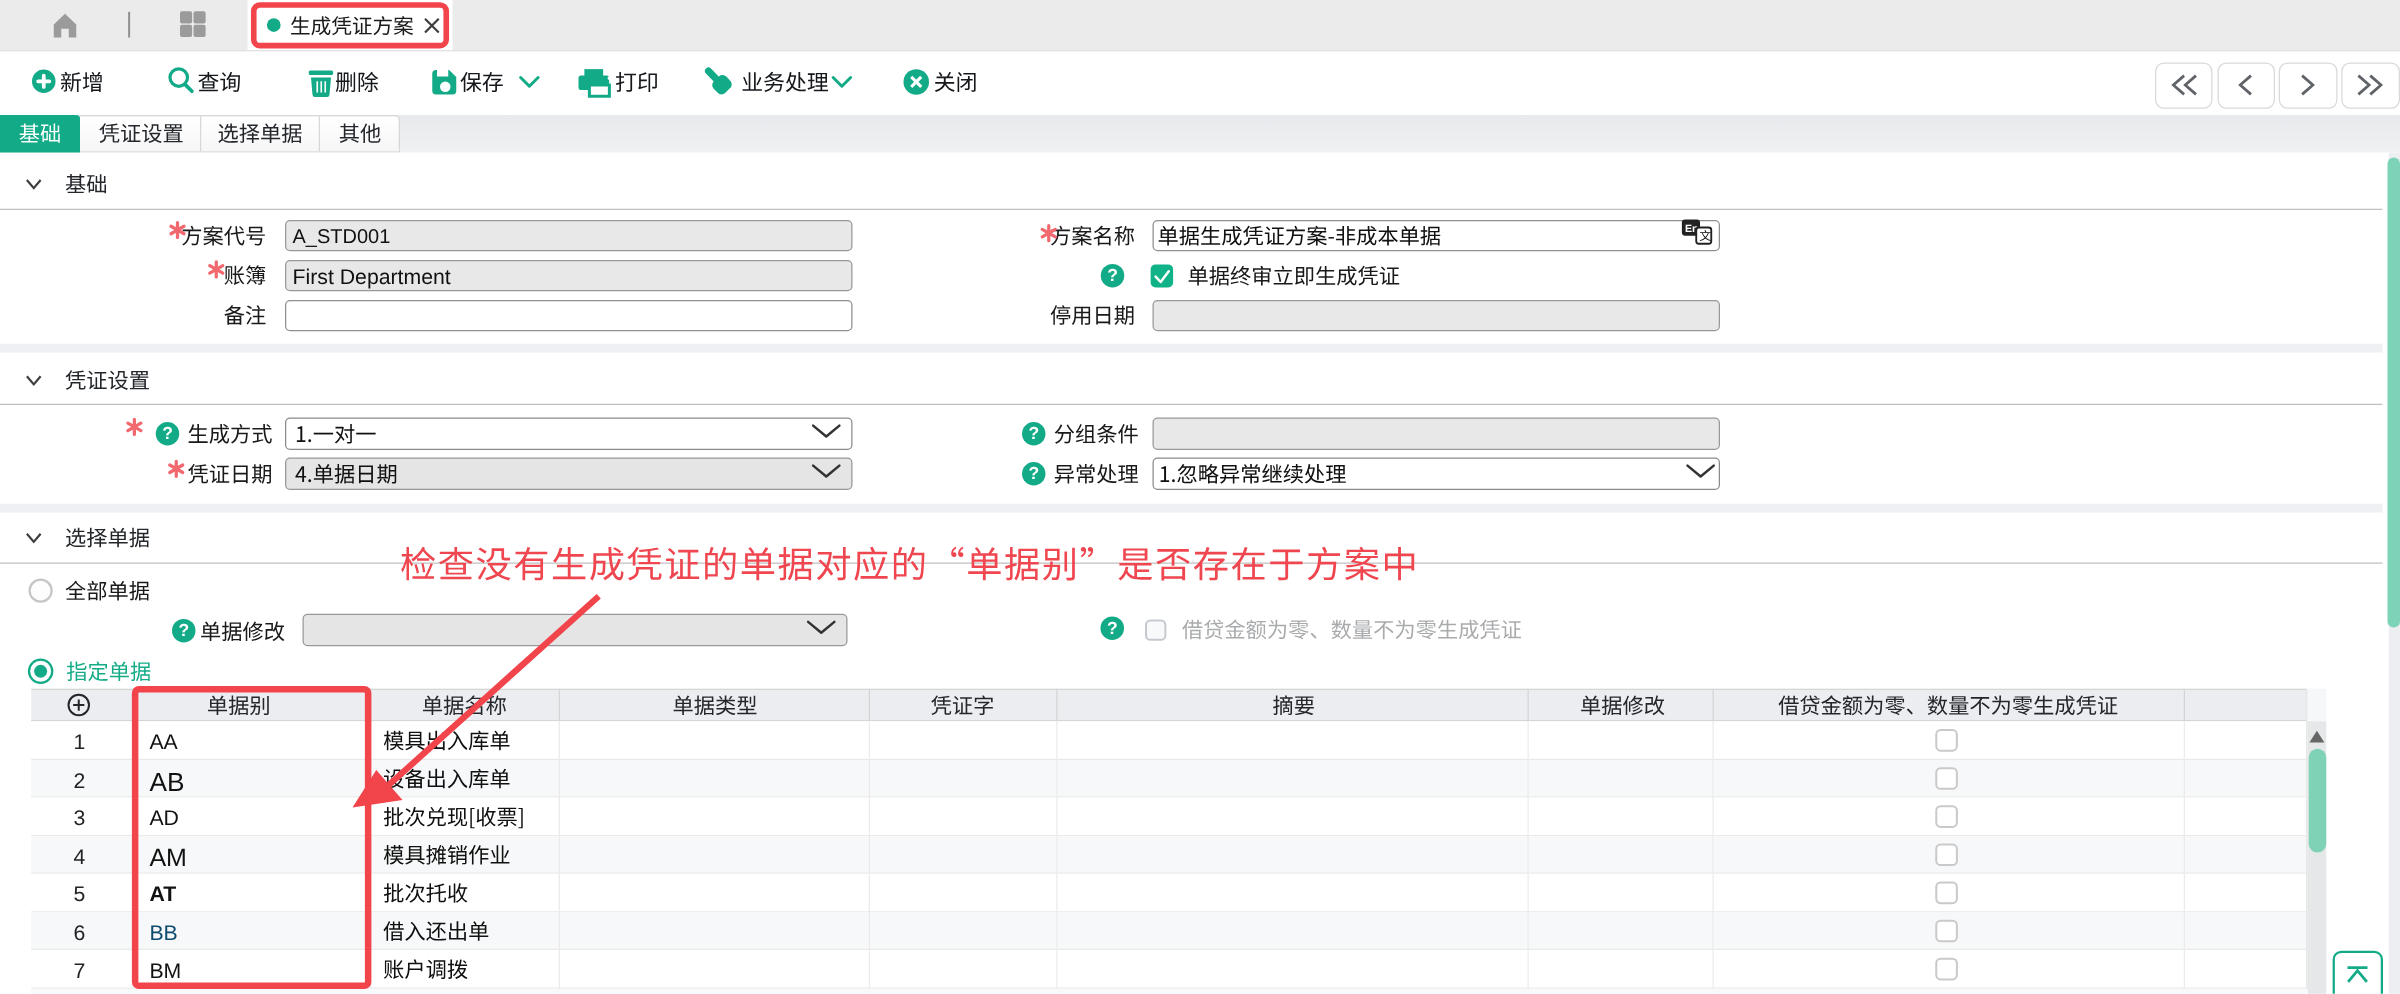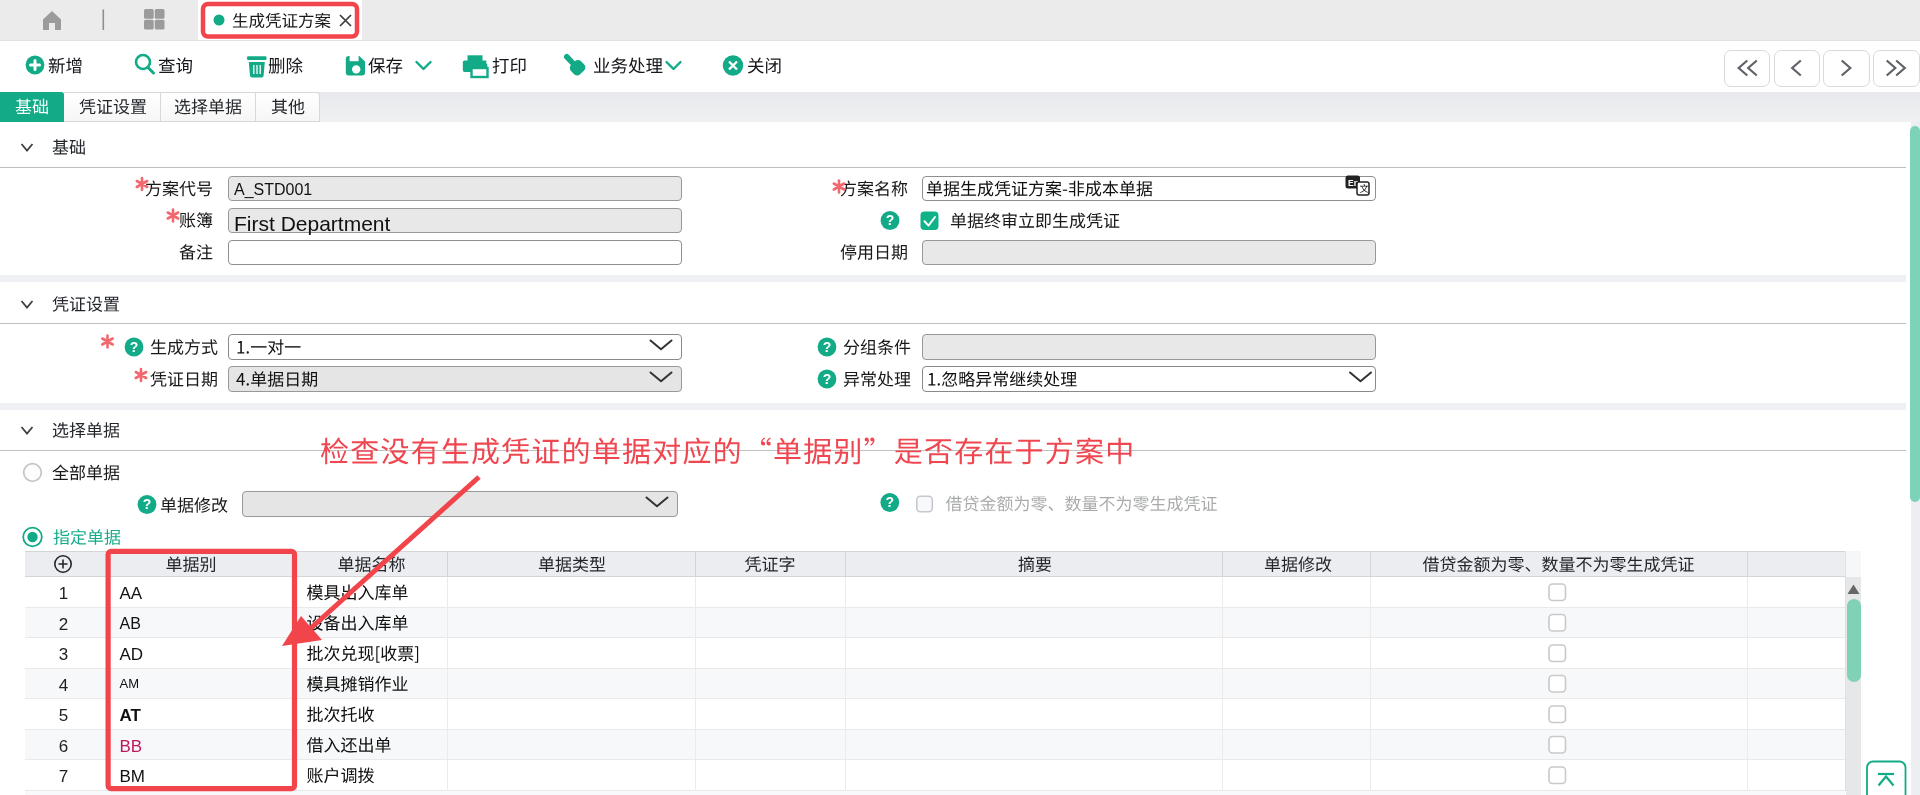--- a/index.html
+++ b/index.html
@@ -53,32 +53,32 @@
 <div style="position:absolute;left:1846px;top:551px;width:15px;height:26px;background:#f6f7f8"></div>
 <div style="position:absolute;left:1846px;top:577px;width:15px;height:218px;background:#e5e7e8"></div>
 <div style="position:absolute;left:1846.5px;top:599px;width:14px;height:83px;background:#7fd2b5;border-radius:7px"></div>
 <div style="position:absolute;left:1910.5px;top:122px;width:9.5px;height:673px;background:#edeef1"></div>
 <div style="position:absolute;left:1909.5px;top:126px;width:10.5px;height:376px;background:#7dd3b7;border-radius:5px"></div>
 <div style="position:absolute;left:1723.5px;top:50px;width:46.5px;height:36.5px;background:#fff;border:1.3px solid #d9d9d9;border-radius:7px;box-sizing:border-box"></div>
 <div style="position:absolute;left:1773.5px;top:50px;width:46.5px;height:36.5px;background:#fff;border:1.3px solid #d9d9d9;border-radius:7px;box-sizing:border-box"></div>
 <div style="position:absolute;left:1823px;top:50px;width:46.5px;height:36.5px;background:#fff;border:1.3px solid #d9d9d9;border-radius:7px;box-sizing:border-box"></div>
 <div style="position:absolute;left:1873px;top:50px;width:46.5px;height:36.5px;background:#fff;border:1.3px solid #d9d9d9;border-radius:7px;box-sizing:border-box"></div>
 <div style="position:absolute;left:234px;top:180.6px;font-size:16px;color:#111;font-weight:normal;white-space:nowrap">A_STD001</div>
-<div style="position:absolute;left:234px;top:212.1px;font-size:21px;color:#111;font-weight:normal;white-space:nowrap">First Department</div>
+<div style="position:absolute;left:234px;top:212.1px;font-size:17px;color:#111;font-weight:normal;white-space:nowrap">First Department</div>
 <div style="position:absolute;left:119.5px;top:584.4px;font-size:17px;color:#111;font-weight:normal;white-space:nowrap">AA</div>
 <div style="position:absolute;left:63.5px;top:584.4px;width:0;overflow:visible;font-size:17px;color:#222;font-weight:normal;white-space:nowrap;display:flex;justify-content:center">1</div>
-<div style="position:absolute;left:119.5px;top:614.9px;font-size:16px;color:#111;font-weight:normal;white-space:nowrap">AB</div>
+<div style="position:absolute;left:119.5px;top:614.9px;font-size:21px;color:#111;font-weight:normal;white-space:nowrap">AB</div>
 <div style="position:absolute;left:63.5px;top:614.9px;width:0;overflow:visible;font-size:17px;color:#222;font-weight:normal;white-space:nowrap;display:flex;justify-content:center">2</div>
 <div style="position:absolute;left:119.5px;top:645.4px;font-size:17px;color:#111;font-weight:normal;white-space:nowrap">AD</div>
 <div style="position:absolute;left:63.5px;top:645.4px;width:0;overflow:visible;font-size:17px;color:#222;font-weight:normal;white-space:nowrap;display:flex;justify-content:center">3</div>
-<div style="position:absolute;left:119.5px;top:675.9px;font-size:13px;color:#111;font-weight:normal;white-space:nowrap">AM</div>
+<div style="position:absolute;left:119.5px;top:675.9px;font-size:20px;color:#111;font-weight:normal;white-space:nowrap">AM</div>
 <div style="position:absolute;left:63.5px;top:675.9px;width:0;overflow:visible;font-size:17px;color:#222;font-weight:normal;white-space:nowrap;display:flex;justify-content:center">4</div>
 <div style="position:absolute;left:119.5px;top:706.4px;font-size:17px;color:#111;font-weight:bold;white-space:nowrap">AT</div>
 <div style="position:absolute;left:63.5px;top:706.4px;width:0;overflow:visible;font-size:17px;color:#222;font-weight:normal;white-space:nowrap;display:flex;justify-content:center">5</div>
-<div style="position:absolute;left:119.5px;top:736.9px;font-size:17px;color:#be185d;font-weight:normal;white-space:nowrap">BB</div>
+<div style="position:absolute;left:119.5px;top:736.9px;font-size:17px;color:#0c4a6e;font-weight:normal;white-space:nowrap">BB</div>
 <div style="position:absolute;left:63.5px;top:736.9px;width:0;overflow:visible;font-size:17px;color:#222;font-weight:normal;white-space:nowrap;display:flex;justify-content:center">6</div>
 <div style="position:absolute;left:119.5px;top:767.4px;font-size:17px;color:#111;font-weight:normal;white-space:nowrap">BM</div>
 <div style="position:absolute;left:63.5px;top:767.4px;width:0;overflow:visible;font-size:17px;color:#222;font-weight:normal;white-space:nowrap;display:flex;justify-content:center">7</div>
 <svg width="1920" height="795" style="position:absolute;left:0;top:0">
 <defs>
       <path id="g0" d="M239 824C201 681 136 542 54 453C73 443 106 421 121 408C159 453 194 510 226 573H463V352H165V280H463V25H55V-48H949V25H541V280H865V352H541V573H901V646H541V840H463V646H259C281 697 300 752 315 807Z"></path>
       <path id="g1" d="M544 839C544 782 546 725 549 670H128V389C128 259 119 86 36 -37C54 -46 86 -72 99 -87C191 45 206 247 206 388V395H389C385 223 380 159 367 144C359 135 350 133 335 133C318 133 275 133 229 138C241 119 249 89 250 68C299 65 345 65 371 67C398 70 415 77 431 96C452 123 457 208 462 433C462 443 463 465 463 465H206V597H554C566 435 590 287 628 172C562 96 485 34 396 -13C412 -28 439 -59 451 -75C528 -29 597 26 658 92C704 -11 764 -73 841 -73C918 -73 946 -23 959 148C939 155 911 172 894 189C888 56 876 4 847 4C796 4 751 61 714 159C788 255 847 369 890 500L815 519C783 418 740 327 686 247C660 344 641 463 630 597H951V670H626C623 725 622 781 622 839ZM671 790C735 757 812 706 850 670L897 722C858 756 779 805 716 836Z"></path>
       <path id="g2" d="M263 287V195C263 117 230 39 42 -16C55 -29 79 -63 86 -80C291 -16 339 92 339 193V219H654V34C654 -43 676 -64 755 -64C771 -64 855 -64 873 -64C942 -64 962 -31 969 98C949 104 918 115 903 128C900 20 895 4 866 4C847 4 778 4 765 4C733 4 728 9 728 35V287ZM338 429V365H928V429H658V551H947V616H658V734C747 745 831 759 898 776L845 830C729 799 519 775 342 762C348 747 358 721 360 706C432 710 509 717 584 725V616H301V551H584V429ZM274 842C219 729 125 623 26 556C41 543 68 517 79 503C111 527 142 555 173 586V334H246V669C283 717 316 768 342 821Z"></path>
       <path id="g3" d="M102 769C156 722 224 657 257 615L309 667C276 708 206 771 151 814ZM352 30V-40H962V30H724V360H922V431H724V693H940V763H386V693H647V30H512V512H438V30ZM50 526V454H191V107C191 54 154 15 135 -1C148 -12 172 -37 181 -52C196 -32 223 -10 394 124C385 139 371 169 364 188L264 112V526Z"></path>
       <path id="g4" d="M440 818C466 771 496 707 508 667H68V594H341C329 364 304 105 46 -23C66 -37 90 -63 101 -82C291 17 366 183 398 361H756C740 135 720 38 691 12C678 2 665 0 643 0C616 0 546 1 474 7C489 -13 499 -44 501 -66C568 -71 634 -72 669 -69C708 -67 733 -60 756 -34C795 5 815 114 835 398C837 409 838 434 838 434H410C416 487 420 541 423 594H936V667H514L585 698C571 738 540 799 512 846Z"></path>

